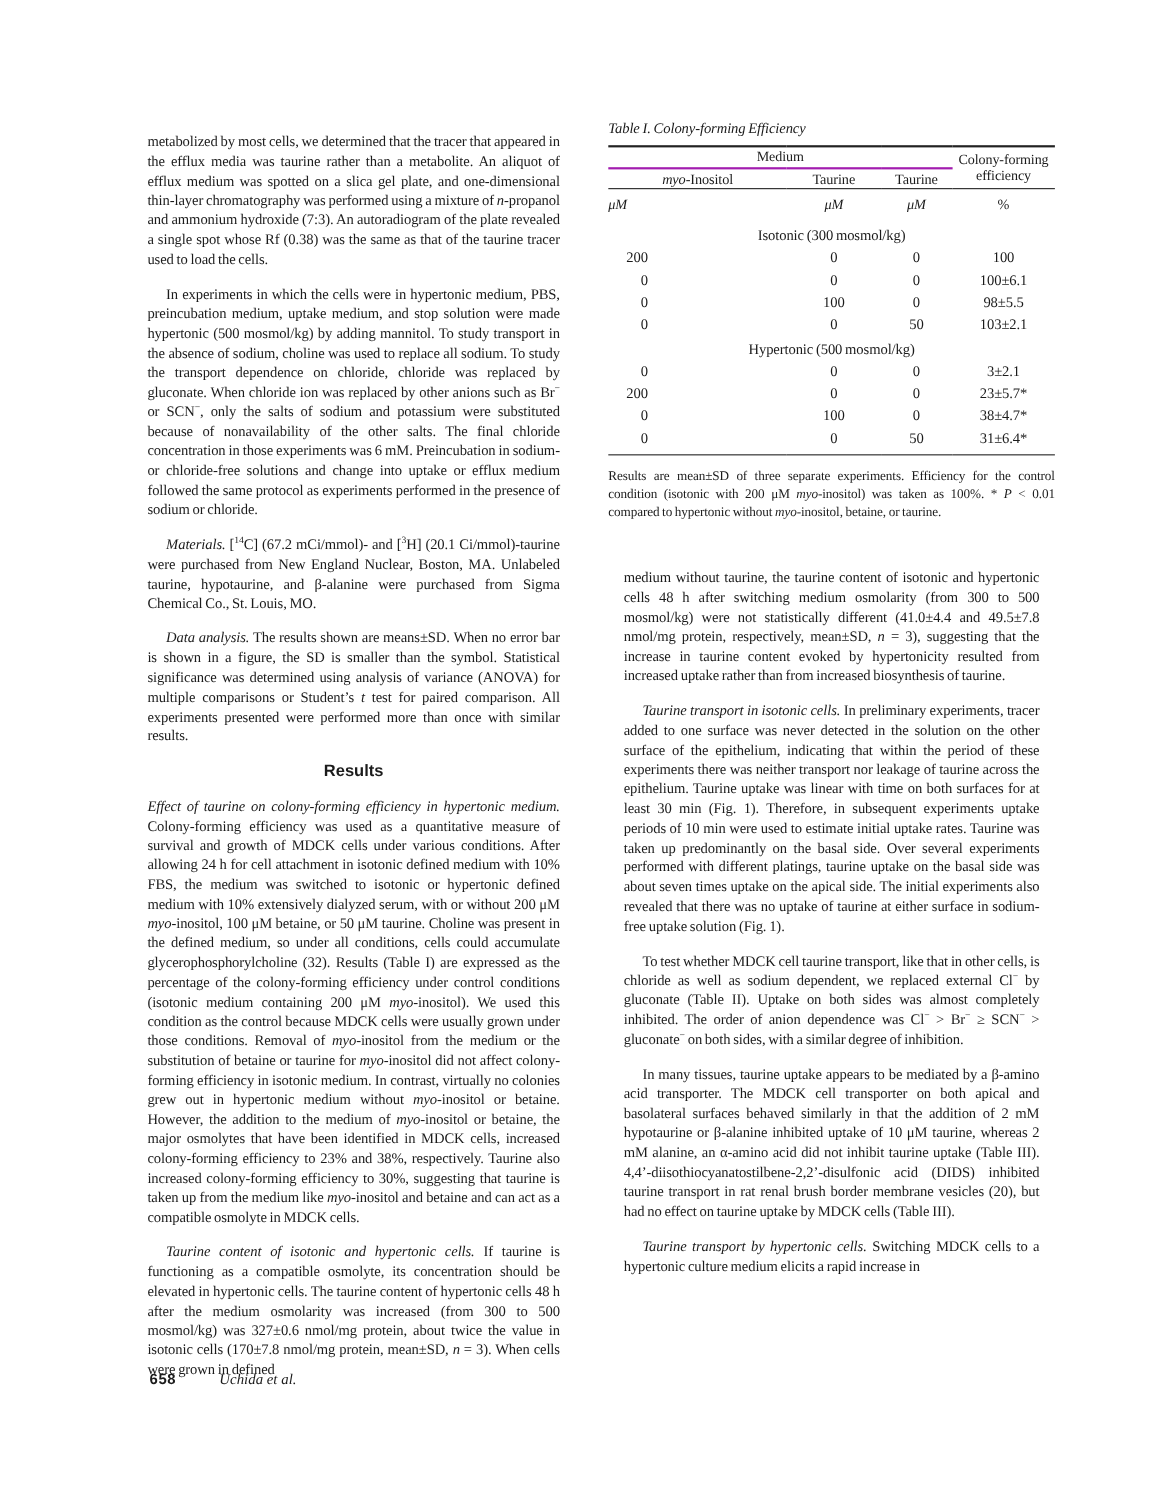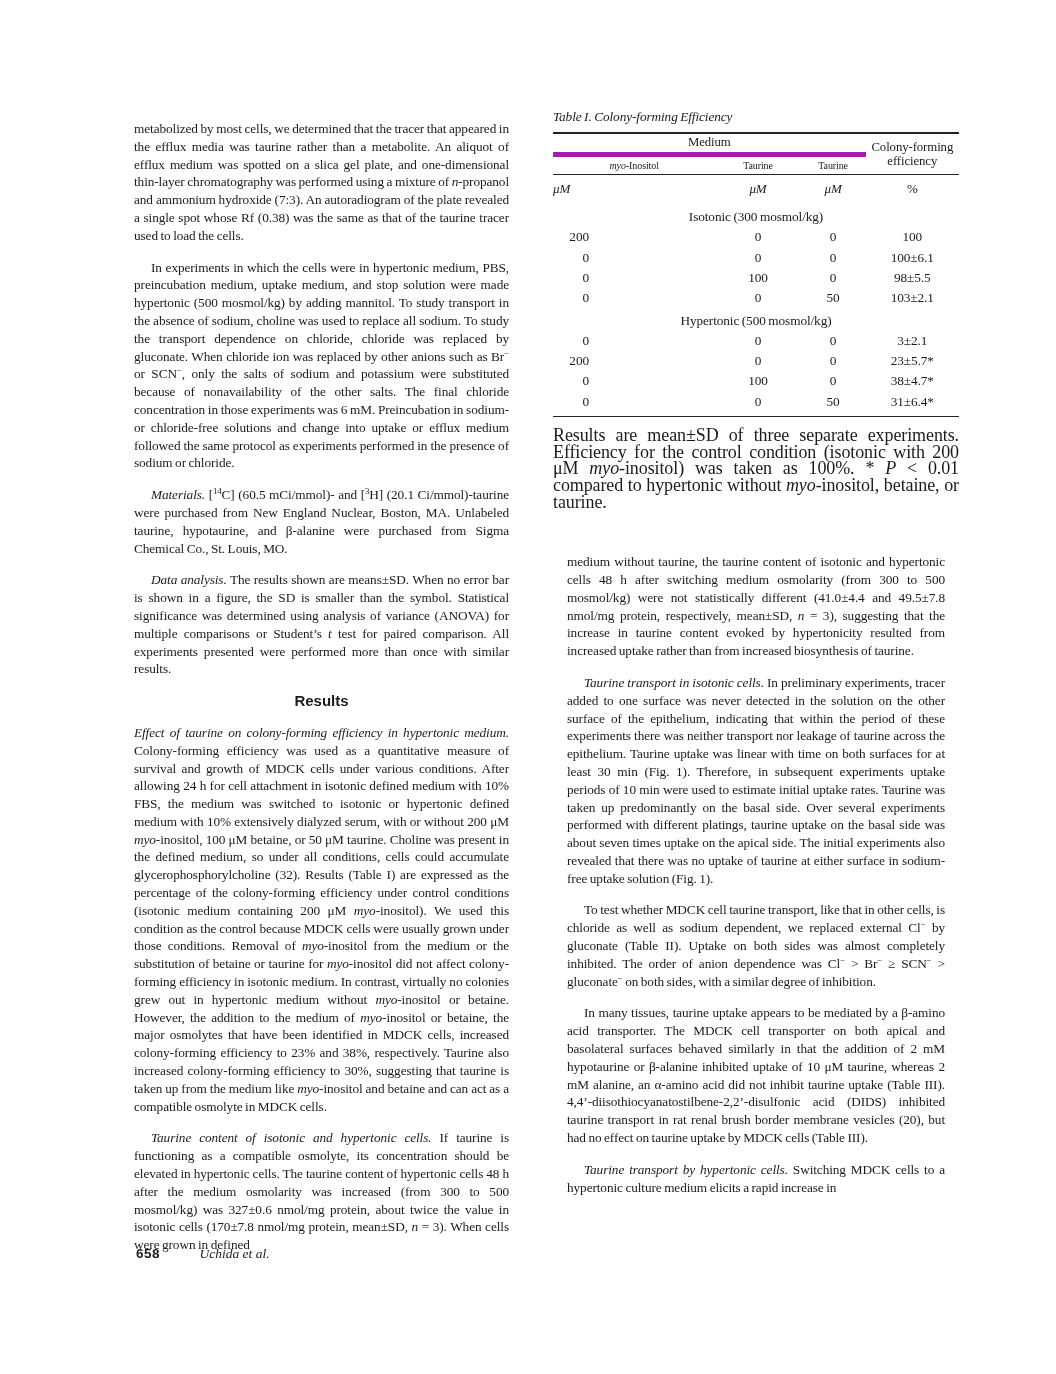--- a/index.html
+++ b/index.html
@@ -34,52 +34,52 @@
   .table-block { margin-bottom:42px; }
   .tcaption { font-size:13.3px; text-align:left; margin-bottom:6px; }
   table.t1 {
     width:100%; border-collapse:collapse;
     border-top:2px solid #222; border-bottom:1.5px solid #222;
     table-layout:fixed;
   }
   table.t1 th, table.t1 td { font-weight:normal; padding:0; }
   th.medium-span {
     text-align:center; font-size:12.8px;
-    border-bottom:5px solid #a21caf; padding:4px 0 2px 0;
+    border-bottom:2px solid #a21caf; padding:4px 0 2px 0;
   }
   th.eff-head {
     text-align:center; font-size:12.8px; line-height:14.5px;
     vertical-align:middle; padding:2px 4px 4px 4px;
   }
-  th.sub { text-align:center; font-size:10px; padding:7px 0 6px 0; }
+  th.sub { text-align:center; font-size:13px; padding:7px 0 6px 0; }
   tr.units td { border-top:1.5px solid #222; font-size:13px; padding:5px 0 7px 0; text-align:center; }
   tr.units td.c1 { text-align:left; }
   tr.section td { text-align:center; font-size:13.3px; padding:3px 0 1px 0; }
   tr.datarow td { text-align:center; font-size:13.3px; padding:1.3px 0; }
   tr.datarow td.c1 { text-align:left; }
   tr.datarow td.c1 span { display:inline-block; width:36px; text-align:right; }
   tbody tr:last-child td { padding-bottom:5px; }
   .tfootnote {
-    font-size:18px; line-height:16.9px; margin-top:10px;
+    font-size:12px; line-height:16.9px; margin-top:10px;
     text-align:justify; letter-spacing:-0.1px; word-spacing:-0.5px;
   }
   
   .footer { position:absolute; left:136px; top:1246px; font-size:13.5px; }
   .pageno { font-family:"Liberation Sans","DejaVu Sans",sans-serif; font-weight:bold; letter-spacing:0.5px; }
   .authors { font-style:italic; margin-left:36px; }
 </style>
 </head>
 <body>
 
 <div>
 
   <div class="col col-left">
     <p class="para"><span>metabolized by most cells, we determined that the tracer that appeared in the efflux media was taurine rather than a metabolite. An aliquot of efflux medium was spotted on a slica gel plate, and one-dimensional thin-layer chromatography was performed using a mixture of </span><span class="it">n</span><span>-propanol and ammonium hydroxide (7:3). An autoradiogram of the plate revealed a single spot whose Rf (0.38) was the same as that of the taurine tracer used to load the cells.</span></p>
     <p class="para indent"><span>In experiments in which the cells were in hypertonic medium, PBS, preincubation medium, uptake medium, and stop solution were made hypertonic (500 mosmol/kg) by adding mannitol. To study transport in the absence of sodium, choline was used to replace all sodium. To study the transport dependence on chloride, chloride was replaced by gluconate. When chloride ion was replaced by other anions such as Br</span><sup>−</sup><span> or SCN</span><sup>−</sup><span>, only the salts of sodium and potassium were substituted because of nonavailability of the other salts. The final chloride concentration in those experiments was 6 mM. Preincubation in sodium- or chloride-free solutions and change into uptake or efflux medium followed the same protocol as experiments performed in the presence of sodium or chloride.</span></p>
-    <p class="para indent"><span class="it">Materials.</span><span> [</span><sup>14</sup><span>C] (60.5 mCi/mmol)- and [</span><sup>3</sup><span>H] (20.1 Ci/mmol)-taurine were purchased from New England Nuclear, Boston, MA. Unlabeled taurine, hypotaurine, and β-alanine were purchased from Sigma Chemical Co., St. Louis, MO.</span></p>
+    <p class="para indent"><span class="it">Materials.</span><span> [</span><sup>14</sup><span>C] (67.2 mCi/mmol)- and [</span><sup>3</sup><span>H] (20.1 Ci/mmol)-taurine were purchased from New England Nuclear, Boston, MA. Unlabeled taurine, hypotaurine, and β-alanine were purchased from Sigma Chemical Co., St. Louis, MO.</span></p>
     <p class="para indent"><span class="it">Data analysis.</span><span> The results shown are means±SD. When no error bar is shown in a figure, the SD is smaller than the symbol. Statistical significance was determined using analysis of variance (ANOVA) for multiple comparisons or Student’s </span><span class="it">t</span><span> test for paired comparison. All experiments presented were performed more than once with similar results.</span></p>
     <h2 class="results-heading">Results</h2>
     <p class="para"><span class="it">Effect of taurine on colony-forming efficiency in hypertonic medium.</span><span> Colony-forming efficiency was used as a quantitative measure of survival and growth of MDCK cells under various conditions. After allowing 24 h for cell attachment in isotonic defined medium with 10% FBS, the medium was switched to isotonic or hypertonic defined medium with 10% extensively dialyzed serum, with or without 200 μM </span><span class="it">myo</span><span>-inositol, 100 μM betaine, or 50 μM taurine. Choline was present in the defined medium, so under all conditions, cells could accumulate glycerophosphorylcholine (32). Results (Table I) are expressed as the percentage of the colony-forming efficiency under control conditions (isotonic medium containing 200 μM </span><span class="it">myo</span><span>-inositol). We used this condition as the control because MDCK cells were usually grown under those conditions. Removal of </span><span class="it">myo</span><span>-inositol from the medium or the substitution of betaine or taurine for </span><span class="it">myo</span><span>-inositol did not affect colony-forming efficiency in isotonic medium. In contrast, virtually no colonies grew out in hypertonic medium without </span><span class="it">myo</span><span>-inositol or betaine. However, the addition to the medium of </span><span class="it">myo</span><span>-inositol or betaine, the major osmolytes that have been identified in MDCK cells, increased colony-forming efficiency to 23% and 38%, respectively. Taurine also increased colony-forming efficiency to 30%, suggesting that taurine is taken up from the medium like </span><span class="it">myo</span><span>-inositol and betaine and can act as a compatible osmolyte in MDCK cells.</span></p>
     <p class="para indent"><span class="it">Taurine content of isotonic and hypertonic cells.</span><span> If taurine is functioning as a compatible osmolyte, its concentration should be elevated in hypertonic cells. The taurine content of hypertonic cells 48 h after the medium osmolarity was increased (from 300 to 500 mosmol/kg) was 327±0.6 nmol/mg protein, about twice the value in isotonic cells (170±7.8 nmol/mg protein, mean±SD, </span><span class="it">n</span><span> = 3). When cells were grown in defined</span></p>
   </div>
 
   <div class="col col-right">
 
     <div class="table-block">
       <div class="tcaption"><span class="it">Table I. Colony-forming Efficiency</span></div>

